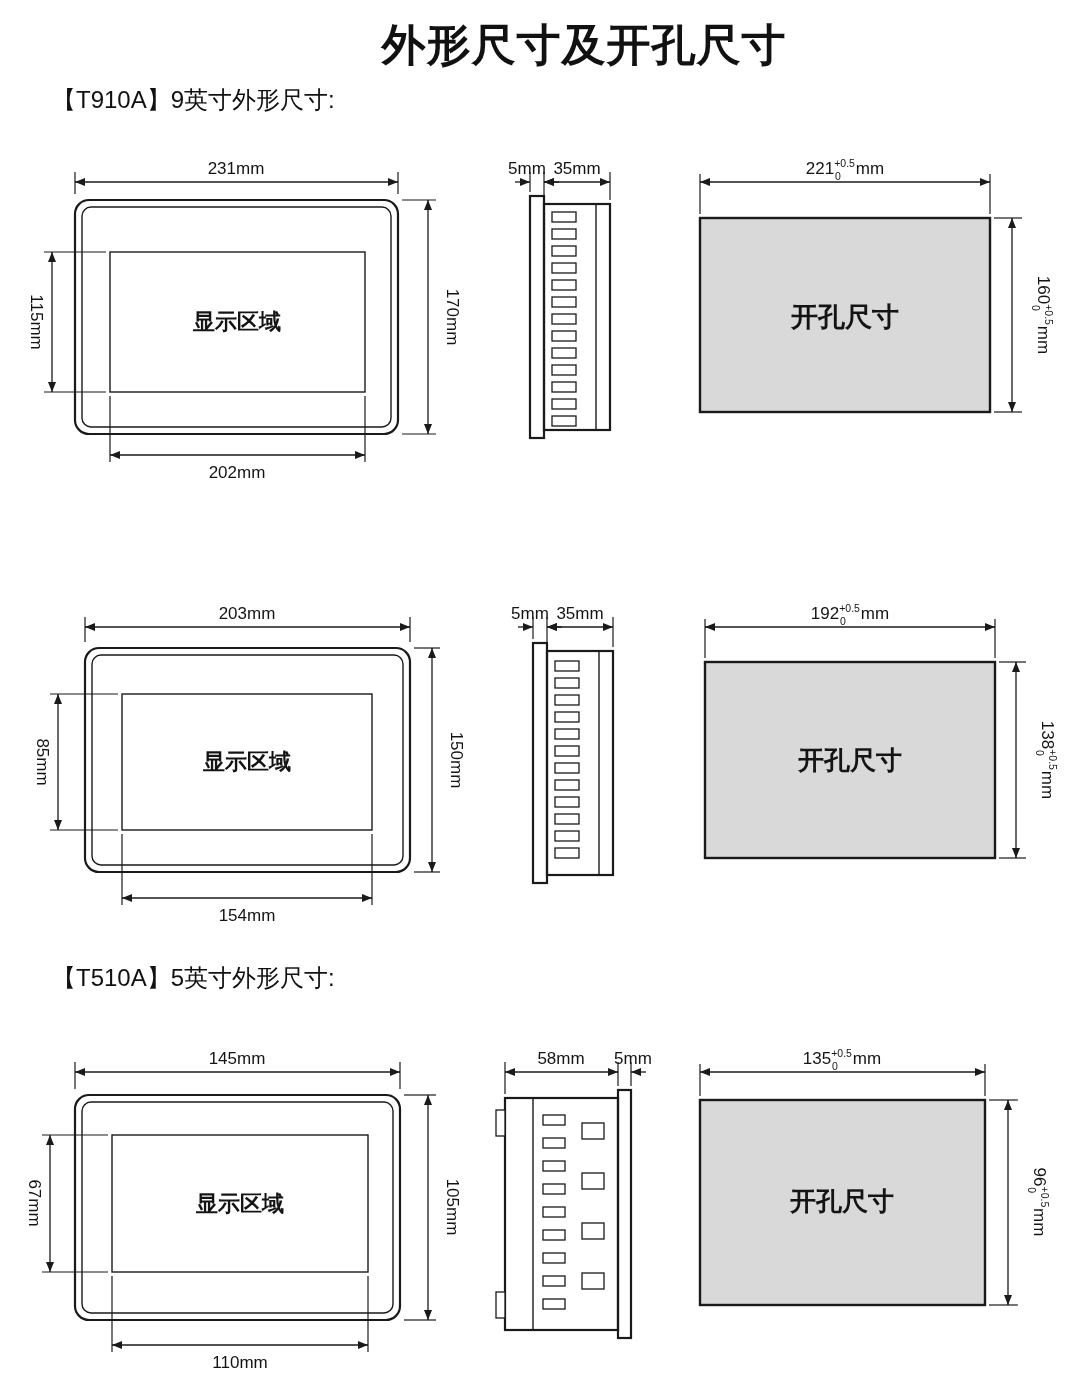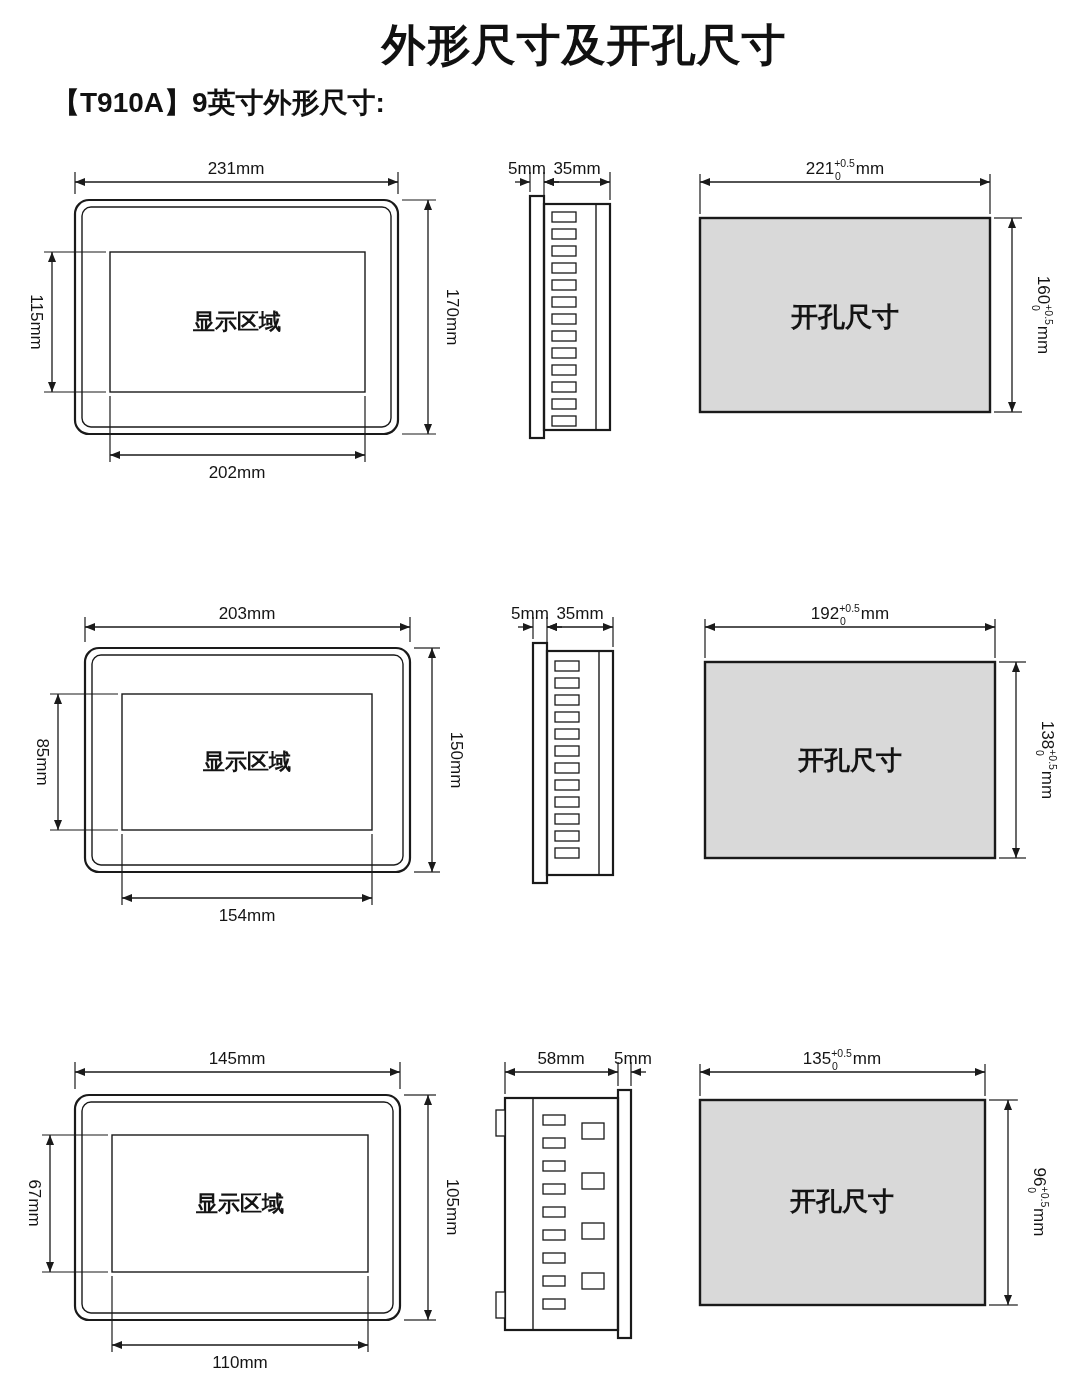--- a/index.html
+++ b/index.html
@@ -1,39 +1,40 @@
 <!DOCTYPE html>
 <html><head>
 <meta charset="utf-8">
 <style>
   html,body { margin:0; padding:0; background:#ffffff; }
   #page { position:relative; width:1080px; height:1397px; background:#fff;
           font-family:"Liberation Sans", sans-serif; color:#111; overflow:hidden; }
   .title { position:absolute; top:16px; left:0; width:100%; text-align:center;
            font-size:44px; font-weight:700; letter-spacing:1px;margin-left:44px; }
-  .sec-heading { position:absolute; left:52px; font-size:28px; font-weight:700;text-align:right; }
+  .sec-heading { position:absolute; left:52px; font-size:24px; font-weight:400;text-align:right; }
   svg.sec { position:absolute; left:0; }
   text { fill:#141414; }
   .lbl { font-family:"Liberation Sans", sans-serif; font-size:17px; }
   .tol { font-size:10.5px; }
   .cn  { font-family:"Liberation Serif","DejaVu Serif", serif; font-weight:700; }
   .shape { fill:none; stroke:#1a1a1a; stroke-width:2.2; }
   .thin  { fill:none; stroke:#1a1a1a; stroke-width:1.4; }
   .dim   { stroke:#1a1a1a; stroke-width:1.3; fill:none; }
   .ext   { stroke:#1a1a1a; stroke-width:1.2; fill:none; }
   .slot  { fill:#ffffff; stroke:#1a1a1a; stroke-width:1.3; }
 </style>
 </head>
 <body>
 
 <div id="page">
 
   <div class="title">外形尺寸及开孔尺寸</div>
 
   <div class="sec-heading" style="top:84px">【T910A】9英寸外形尺寸:</div>
+  <div class="sec-heading" style="top:962px">【T510A】5英寸外形尺寸:</div>
 
   <svg class="sec" style="top:130px" width="1080" height="380">
     <defs>
       <marker id="ar1" viewBox="0 0 10 8" refX="10" refY="4" markerWidth="11" markerHeight="8" markerUnits="userSpaceOnUse" orient="auto-start-reverse">
         <path d="M0,0 L10,4 L0,8 Z" fill="#1a1a1a"></path>
       </marker>
     </defs>
 
     <g>
       <rect class="shape" x="75" y="70" width="323" height="234" rx="14"></rect>

